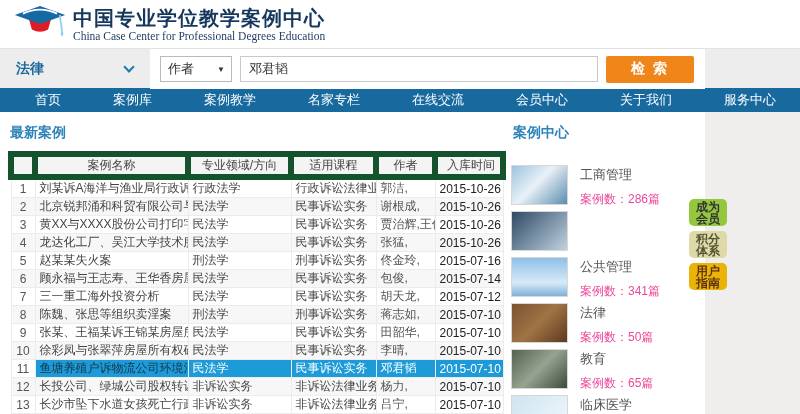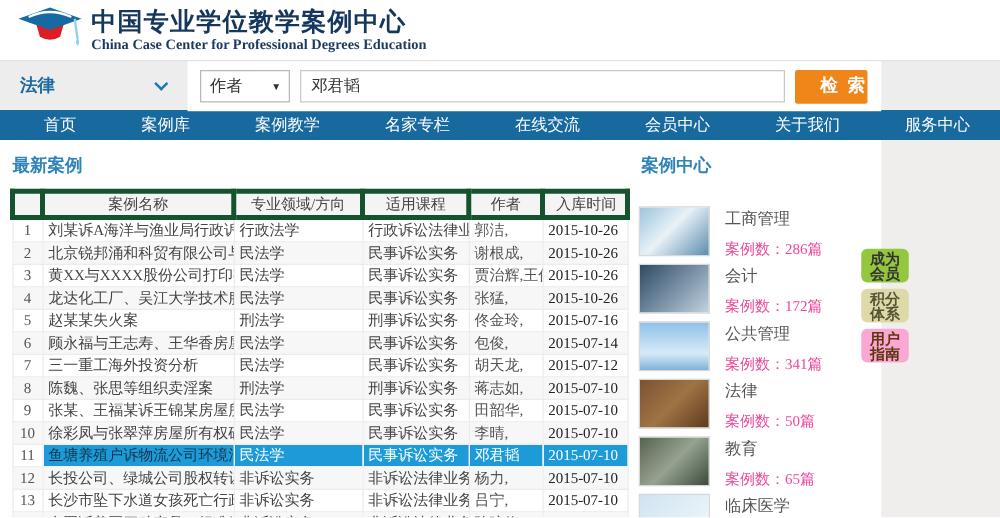--- a/index.html
+++ b/index.html
@@ -5,55 +5,55 @@
   * { box-sizing:border-box; margin:0; padding:0; }
   body { margin:0; background:#fff; }
   .page { width:800px; height:414px; position:relative; overflow:hidden;
           font-family:"Liberation Sans","DejaVu Sans",sans-serif; background:#fff; }
 
   
   .header { height:48px; display:flex; align-items:center; padding-left:13px; background:#fff; }
   .logo { width:54px; height:42px; flex:0 0 auto; }
   .title-block { margin-left:6px; }
   .site-title { font-size:20px; font-weight:bold; color:#16375c; letter-spacing:1px; line-height:22px; }
-  .site-subtitle { font-family:"Liberation Serif","DejaVu Serif",serif; font-size:11.5px; color:#1c3a5e; margin-top:1px;font-weight:bold; }
+  .site-subtitle { font-family:"Liberation Serif","DejaVu Serif",serif; font-size:11.5px; color:#1c3a5e; margin-top:1px; }
 
   
   .search-row { height:40px; background:#ededed; position:relative; border-top:1px solid #e3e3e3; }
   .category-box { position:absolute; left:0; top:0; width:150px; height:40px; display:flex;
                   align-items:center; justify-content:space-between; padding:0 17px 0 16px; cursor:pointer; }
   .category-label { font-size:14px; font-weight:bold; color:#1b6a9e; }
   .chev { width:8px; height:8px; border-right:2px solid #2079ae; border-bottom:2px solid #2079ae;
           transform:rotate(45deg); margin-top:-4px; }
   .search-panel { position:absolute; left:150px; top:0; width:555px; height:40px; background:#fff;
                   display:flex; align-items:center; padding:0 11px 0 10px; }
   .field-select { width:72px; height:26px; border:1px solid #b9b9b9; background:#fff; display:flex;
                   align-items:center; justify-content:space-between; padding:0 6px 0 7px;
                   font-size:13px; color:#333; cursor:pointer; flex:0 0 auto; }
   .sel-arrow { font-size:8px; color:#333; }
   .search-input { flex:1; height:26px; border:1px solid #c9c9c9; margin-left:8px; padding:0 8px;
                   font-size:13px; color:#333; font-family:inherit; outline:none; }
-  .search-btn { width:58px; height:27px; margin-left:8px; background:#f08519; color:#fff; border:none;
-                font-size:14px; font-weight:bold; letter-spacing:2px; border-radius:2px; cursor:pointer; flex:0 0 auto;text-align:right; }
+  .search-btn { width:88px; height:27px; margin-left:8px; background:#f08519; color:#fff; border:none;
+                font-size:14px; font-weight:bold; letter-spacing:2px; border-radius:2px; cursor:pointer; flex:0 0 auto; }
 
   
   .nav { height:24px; background:#17699e; display:flex; padding-left:9px;align-items:center; }
   .nav-item { color:#fff; font-size:13px; line-height:24px; padding:0 26px; cursor:pointer; white-space:nowrap; }
 
   
   .content-row { display:flex; height:302px; }
-  .content-main { width:705px; background:#fff; display:flex; padding:6px 0 0 8px;font-family:Liberation Serif, serif; }
+  .content-main { width:705px; background:#fff; display:flex; padding:6px 0 0 8px; }
   .content-gray { flex:1; background:#efeeec; }
 
   .section-title { font-size:14px; font-weight:bold; color:#2e83b9; }
   .left-col { width:492px; }
   .left-col .section-title { margin:6px 0 9px 2px; }
 
   table.cases { width:492px; border-collapse:collapse; table-layout:fixed; font-size:12px; color:#444; }
-  table.cases th { background:#f4f4f4; border:4px solid #14532d; font-weight:normal; color:#444;
+  table.cases th { background:#f4f4f4; border:6px solid #14532d; font-weight:normal; color:#444;
                    height:21px; font-size:12px; padding:0 9px; white-space:nowrap; overflow:hidden; }
   table.cases td { border:1px solid #ececec; height:17px; padding:0 4px; white-space:nowrap;
                    overflow:hidden; text-overflow:clip; }
   table.cases tr:nth-child(even) td { background:#f7f7f7; }
   td.c0 { text-align:center; color:#555; }
   td.c4 { color:#555; }
   td.c5 { color:#222; }
   tr.highlight td { background:#1d9bd8 !important; color:#fff; }
   tr.highlight td.c0 { background:#fff !important; color:#555; }
   tr.highlight td.c1 { color:#16344a; }
@@ -274,24 +274,20 @@
         <div class="cat-list">
             <div class="cat-item">
               <div class="thumb t0"></div>
               <div class="cat-text">
                 <div class="cat-name">工商管理</div>
                 <div class="cat-count">案例数：286篇</div>
               </div>
             </div>
             <div class="cat-item">
               <div class="thumb t1"></div>
-              <div class="cat-text">
-                <div class="cat-name">会计</div>
-                <div class="cat-count">案例数：172篇</div>
-              </div>
             </div>
             <div class="cat-item">
               <div class="thumb t2"></div>
               <div class="cat-text">
                 <div class="cat-name">公共管理</div>
                 <div class="cat-count">案例数：341篇</div>
               </div>
             </div>
             <div class="cat-item">
               <div class="thumb t3"></div>
@@ -319,17 +315,17 @@
 
     </div>
     <div class="content-gray"></div>
   </div>
 
   <div class="side-btns">
       <button class="side-btn" style="background: rgb(148, 199, 62); color: rgb(51, 51, 51);">成为
 会员</button>
       <button class="side-btn" style="background: rgb(222, 217, 168); color: rgb(85, 85, 51);">积分
 体系</button>
-      <button class="side-btn" style="background: #f9a8d4; color: rgb(95, 52, 16);">用户
+      <button class="side-btn" style="background: #eab308; color: rgb(95, 52, 16);">用户
 指南</button>
     </div>
 
 </div>
 
 </body></html>

